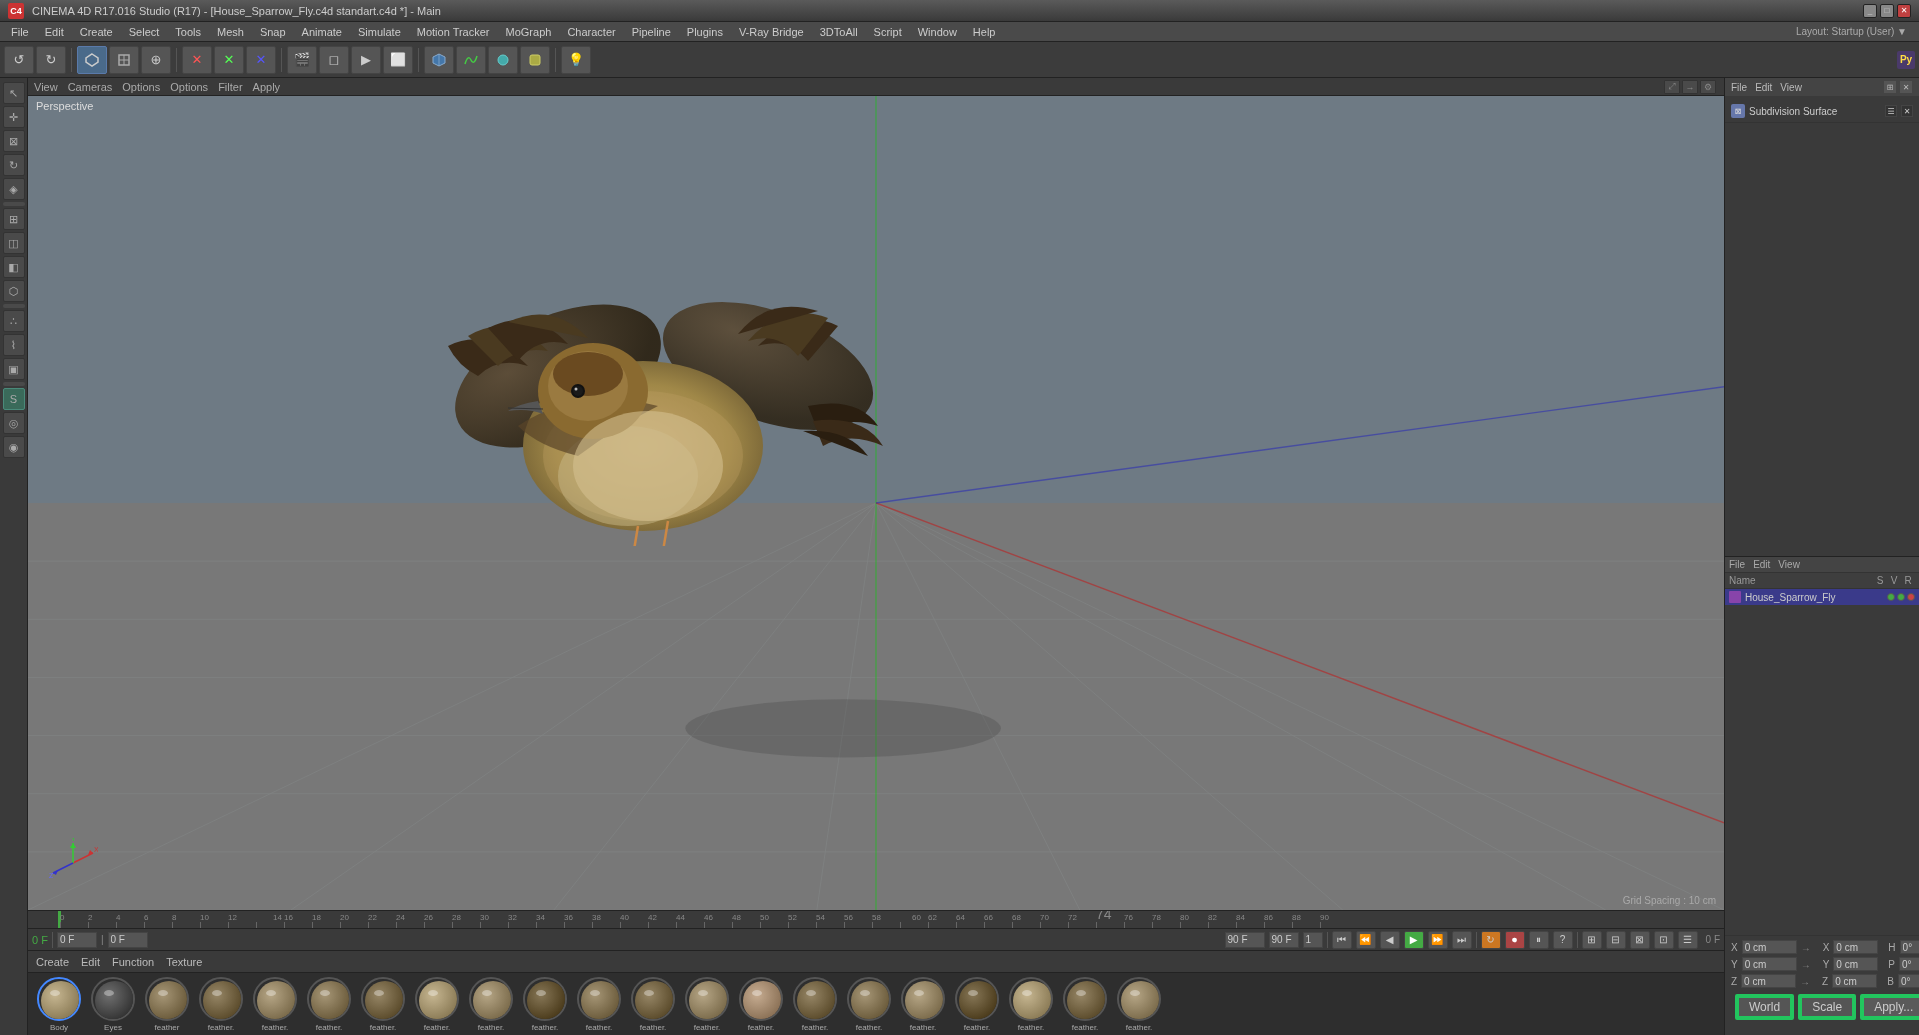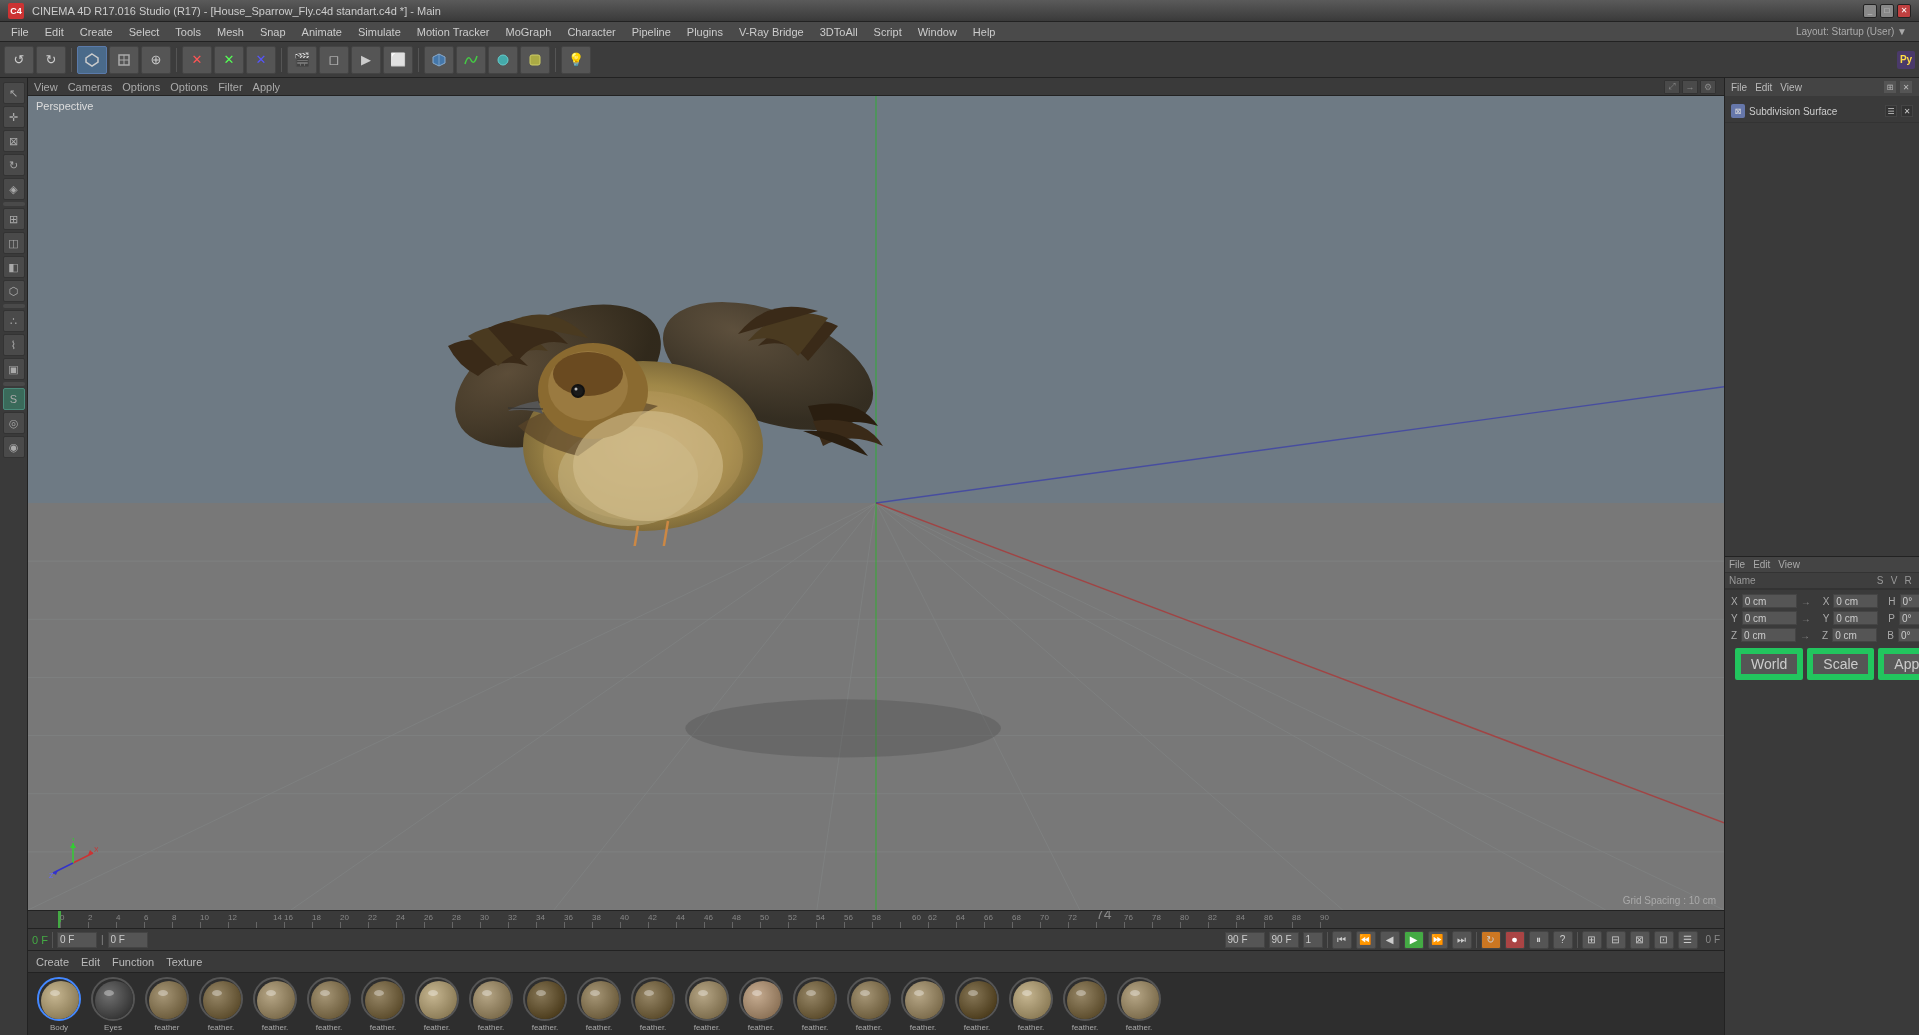--- a/index.html
+++ b/index.html
@@ -280,23 +280,23 @@
       height: 14px;
       background: #555;
       border: 1px solid #444;
       color: #ccc;
       font-size: 10px;
       padding: 0 2px;
     }
     .coord-btn {
       padding: 2px 10px;
       background: #555;
-      border: 6px solid #22c55e;
+      border: 4px solid #22c55e;
       color: #ccc;
-      font-size: 14px;
+      font-size: 12px;
       cursor: pointer;
       border-radius: 2px;
     }
     .coord-btn.apply { background: #5a5a5a; }
 
     
     #app {
       display: flex;
       flex-direction: column;
       height: 1035px;
@@ -1317,20 +1317,31 @@
           <span>File</span>
           <span>Edit</span>
           <span>View</span>
         </div>
         <div id="obj-manager-cols">
           <div class="obj-col-name">Name</div>
           <div class="obj-col-s">S</div>
           <div class="obj-col-v">V</div>
           <div class="obj-col-r">R</div>
         </div>
+        <div id="obj-list">
+          <div class="obj-item selected">
+            <div class="obj-icon"></div>
+            <span class="obj-name">House_Sparrow_Fly</span>
+            <div class="obj-dots">
+              <div class="obj-dot green"></div>
+              <div class="obj-dot green"></div>
+              <div class="obj-dot red"></div>
+            </div>
+          </div>
+        </div>
 
         <div id="coords-panel" style="border-top:1px solid #333;padding:4px 6px;">
 
           <div class="coord-row">
             <span class="coord-label">X</span>
             <input class="coord-field" value="0 cm" style="">
             <span class="coord-icon">→</span>
             <span class="coord-label2">X</span>
             <input class="coord-field2" value="0 cm" style="">
             <span class="coord-label2" style="margin-left:6px;">H</span>

